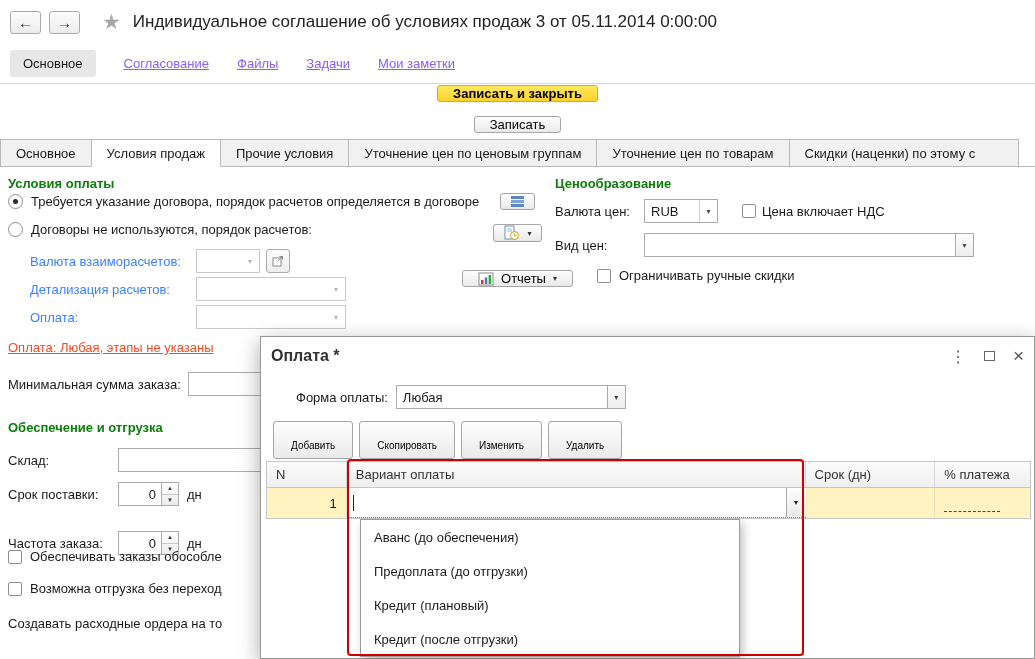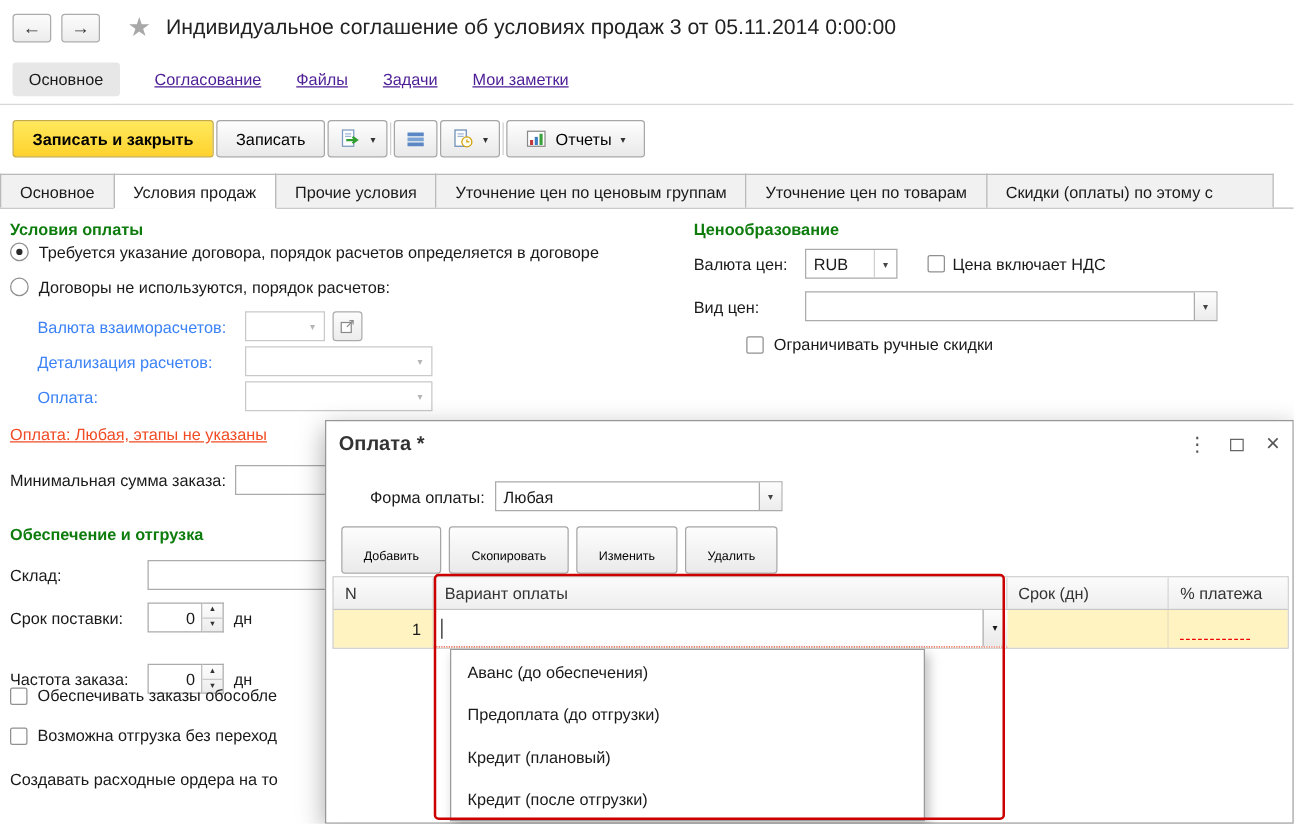--- a/index.html
+++ b/index.html
@@ -12,24 +12,24 @@
 
   
   .titlebar { position:absolute; top:0; left:0; width:100%; height:44px; display:flex; align-items:center; padding:0 10px; gap:8px; }
   .navbtn { width:31px; height:23px; border:1px solid #ABABAB; border-radius:3px; background:linear-gradient(#FCFCFC,#ECECEC); display:flex; align-items:center; justify-content:center; font-size:15px; color:#333; cursor:pointer; }
   .star { color:#A8A8A8; font-size:21px; margin:0 4px 0 14px; }
   .wintitle { font-size:17px; color:#222; white-space:nowrap; }
 
   
   .navrow { position:absolute; top:44px; left:0; width:100%; height:40px; display:flex; align-items:center; gap:28px; padding:0 10px; border-bottom:1px solid #D8D8D8; }
   .navtab-active { background:#E7E7E7; border-radius:3px; padding:6px 13px; cursor:pointer; }
-  .navlink { color:#4c1d95; text-decoration:underline; cursor:pointer; }
-
-  
-  .toolbar { position:absolute; top:85px; left:0; width:100%; height:52px; display:flex; align-items:center; gap:2px; padding:0 10px; }
+  .navlink { color:#8b5cf6; text-decoration:underline; cursor:pointer; }
+
+  
+  .toolbar { position:absolute; top:85px; left:0; width:100%; height:52px; display:flex; align-items:center; gap:14px; padding:0 10px;flex-direction:column; }
   .btn { display:inline-flex; align-items:center; justify-content:center; gap:7px; height:30px; padding:0 15px; border:1px solid #A6A6A6; border-radius:3px; background:linear-gradient(#FEFEFE,#E9E9E9); font-size:13px; cursor:pointer; white-space:nowrap; }
   .btn-yellow { background:linear-gradient(#FFE95C,#FFD22E); border-color:#C8A93B; font-weight:bold; }
   .iconbtn { padding:0 9px; }
   .dd { font-size:8px; color:#333; }
   .vsep { width:1px; height:26px; background:#CFCFCF; }
 
   
   .formtabs { position:absolute; top:139px; left:0; width:100%; height:28px; display:flex; align-items:flex-end; border-bottom:1px solid #B9B9B9; }
   .ftab { position:relative; height:27px; display:flex; align-items:center; padding:0 15px; border:1px solid #B9B9B9; border-bottom:none; background:#F1F1F1; margin-right:-1px; cursor:pointer; white-space:nowrap; }
   .ftab.active { background:#fff; height:28px; margin-bottom:-1px; z-index:2; border-bottom:1px solid #fff; }
@@ -149,21 +149,21 @@
     <span class="dd">▾</span>
   </button>
 </div>
 
 <div class="formtabs">
   <div class="ftab">Основное</div>
   <div class="ftab active">Условия продаж</div>
   <div class="ftab">Прочие условия</div>
   <div class="ftab">Уточнение цен по ценовым группам</div>
   <div class="ftab">Уточнение цен по товарам</div>
-  <div class="ftab" style="min-width:230px;">Скидки (оплаты) по этому с</div>
+  <div class="ftab" style="min-width:230px;">Скидки (наценки) по этому с</div>
 </div>
 
 <div class="heading" style="left:8px; top:176px;">Условия оплаты</div>
 
 <div class="row gap8" style="left:8px; top:194px;">
   <span class="radio checked"></span>
   <span>Требуется указание договора, порядок расчетов определяется в договоре</span>
 </div>
 
 <div class="row gap8" style="left:8px; top:222px;">

